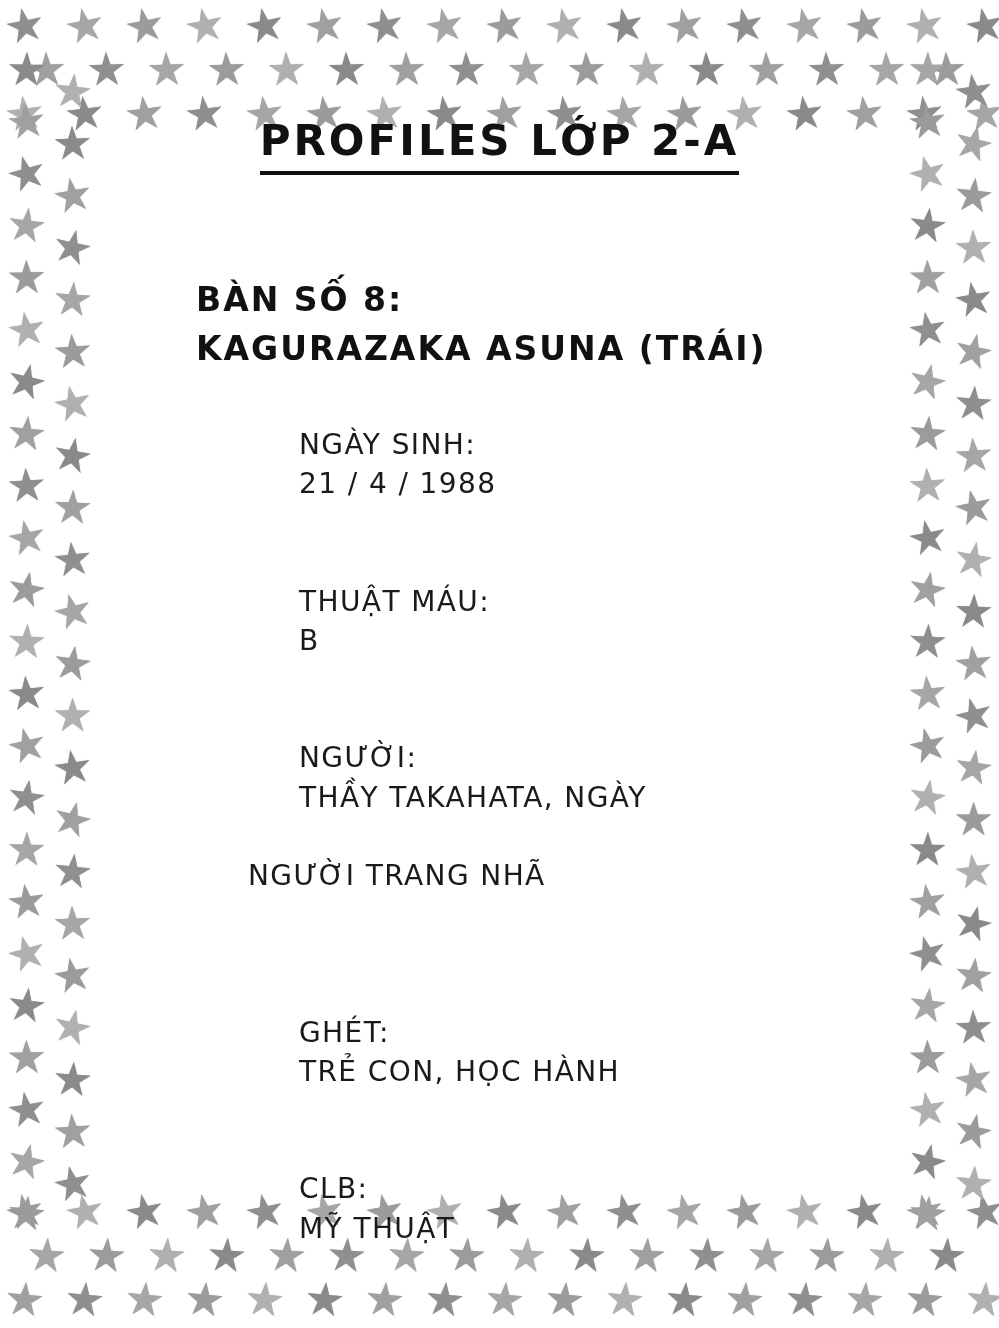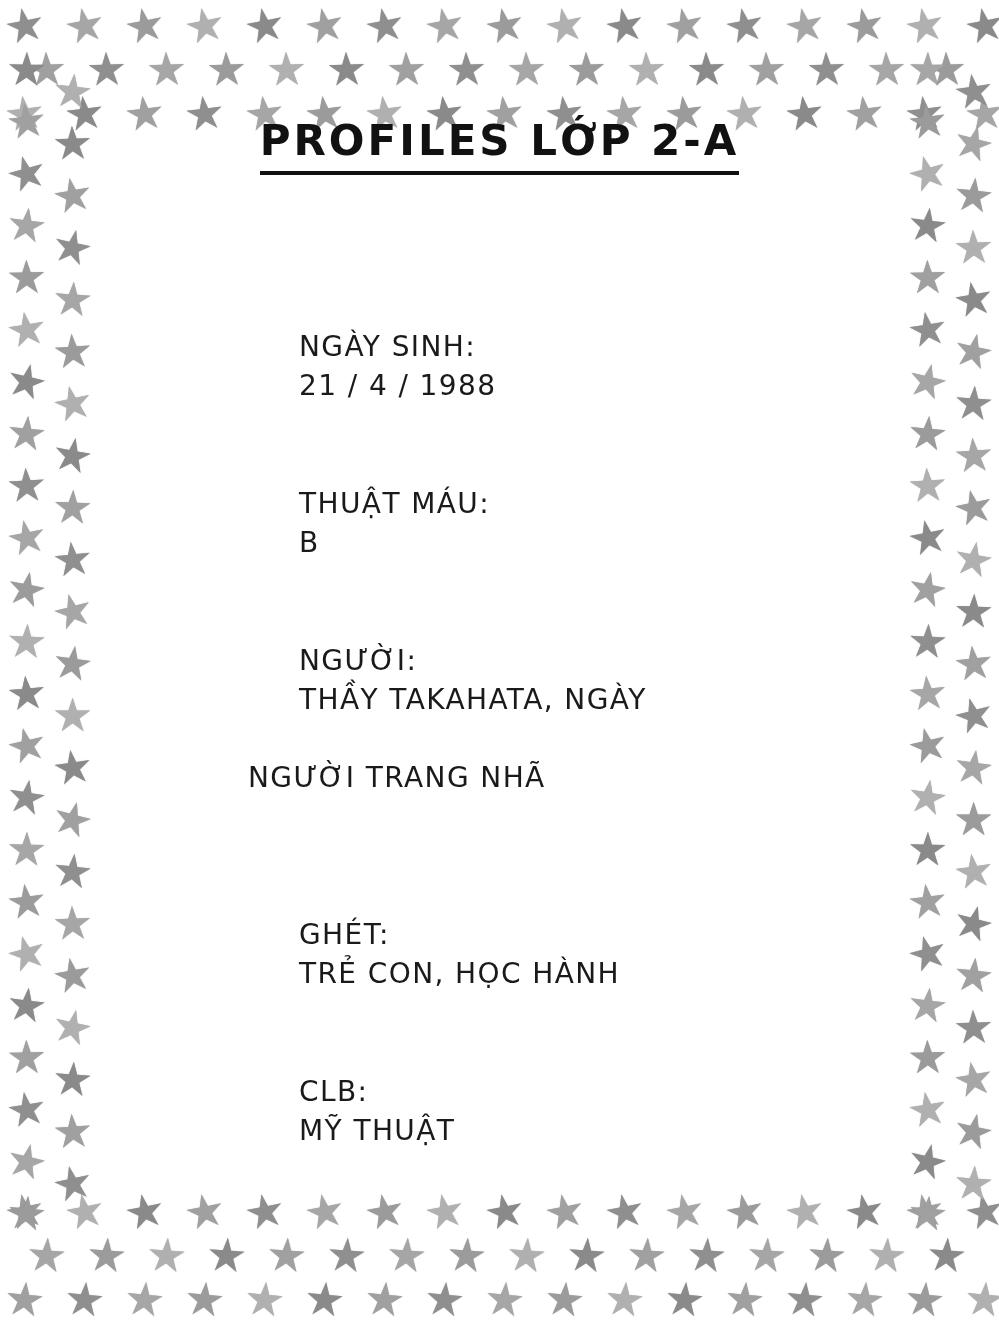--- a/index.html
+++ b/index.html
@@ -283,20 +283,24 @@
 
 <div class="page">
 
   <div class="doc-title">
     <span class="u">PROFILES LỚP 2-A</span>
   </div>
 
   <div class="entries">
 
     <div class="entry">
+      <div class="entry-heading">
+        <span>BÀN SỐ 8:</span>
+        <span class="line2">KAGURAZAKA ASUNA (TRÁI)</span>
+      </div>
       <div class="fields">
         <div class="field">
           <span>NGÀY SINH:</span>
           <span>21 / 4 / 1988</span>
         </div>
         <div class="field">
           <span>THUẬT MÁU:</span>
           <span>B</span>
         </div>
         <div class="field">

